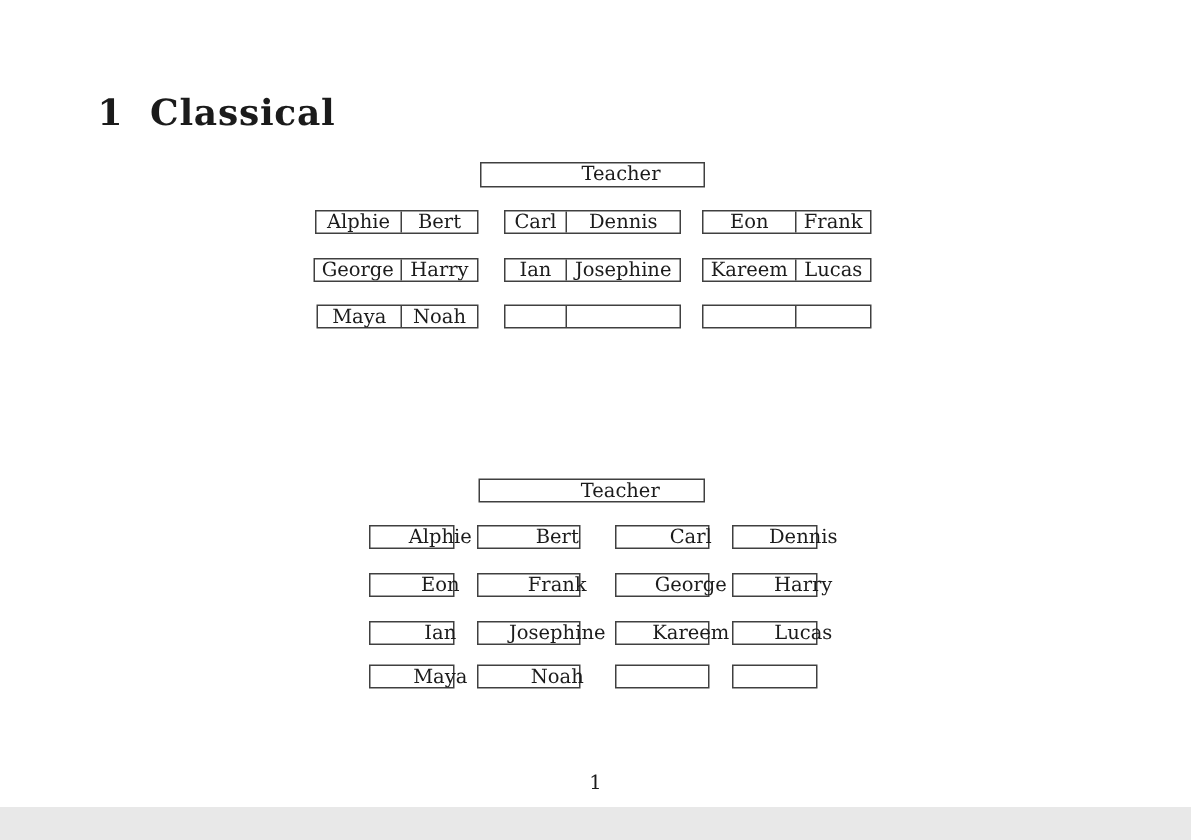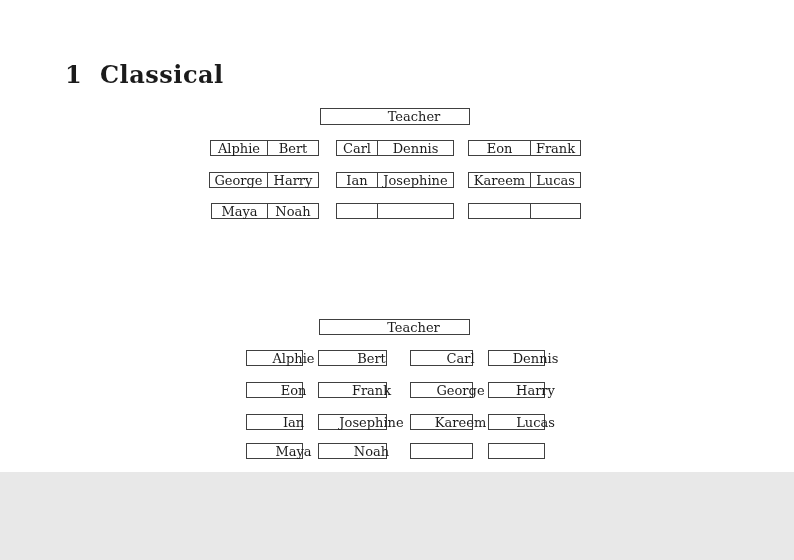--- a/index.html
+++ b/index.html
@@ -1,18 +1,18 @@
 <!DOCTYPE html>
 <html><head>
 <meta charset="utf-8">
 <style>
   html,body{margin:0;padding:0;background:#e8e8e8;}
   .page{
     position:relative;
-    width:794px;height:472px;
+    width:794px;height:538px;
     background:#ffffff;
     font-family:"DejaVu Serif","Liberation Serif",serif;
     color:#1b1b1b;
     overflow:hidden;
   }
   .heading{
     position:absolute;
     left:65px;
     font-weight:bold;
     font-size:24px;

